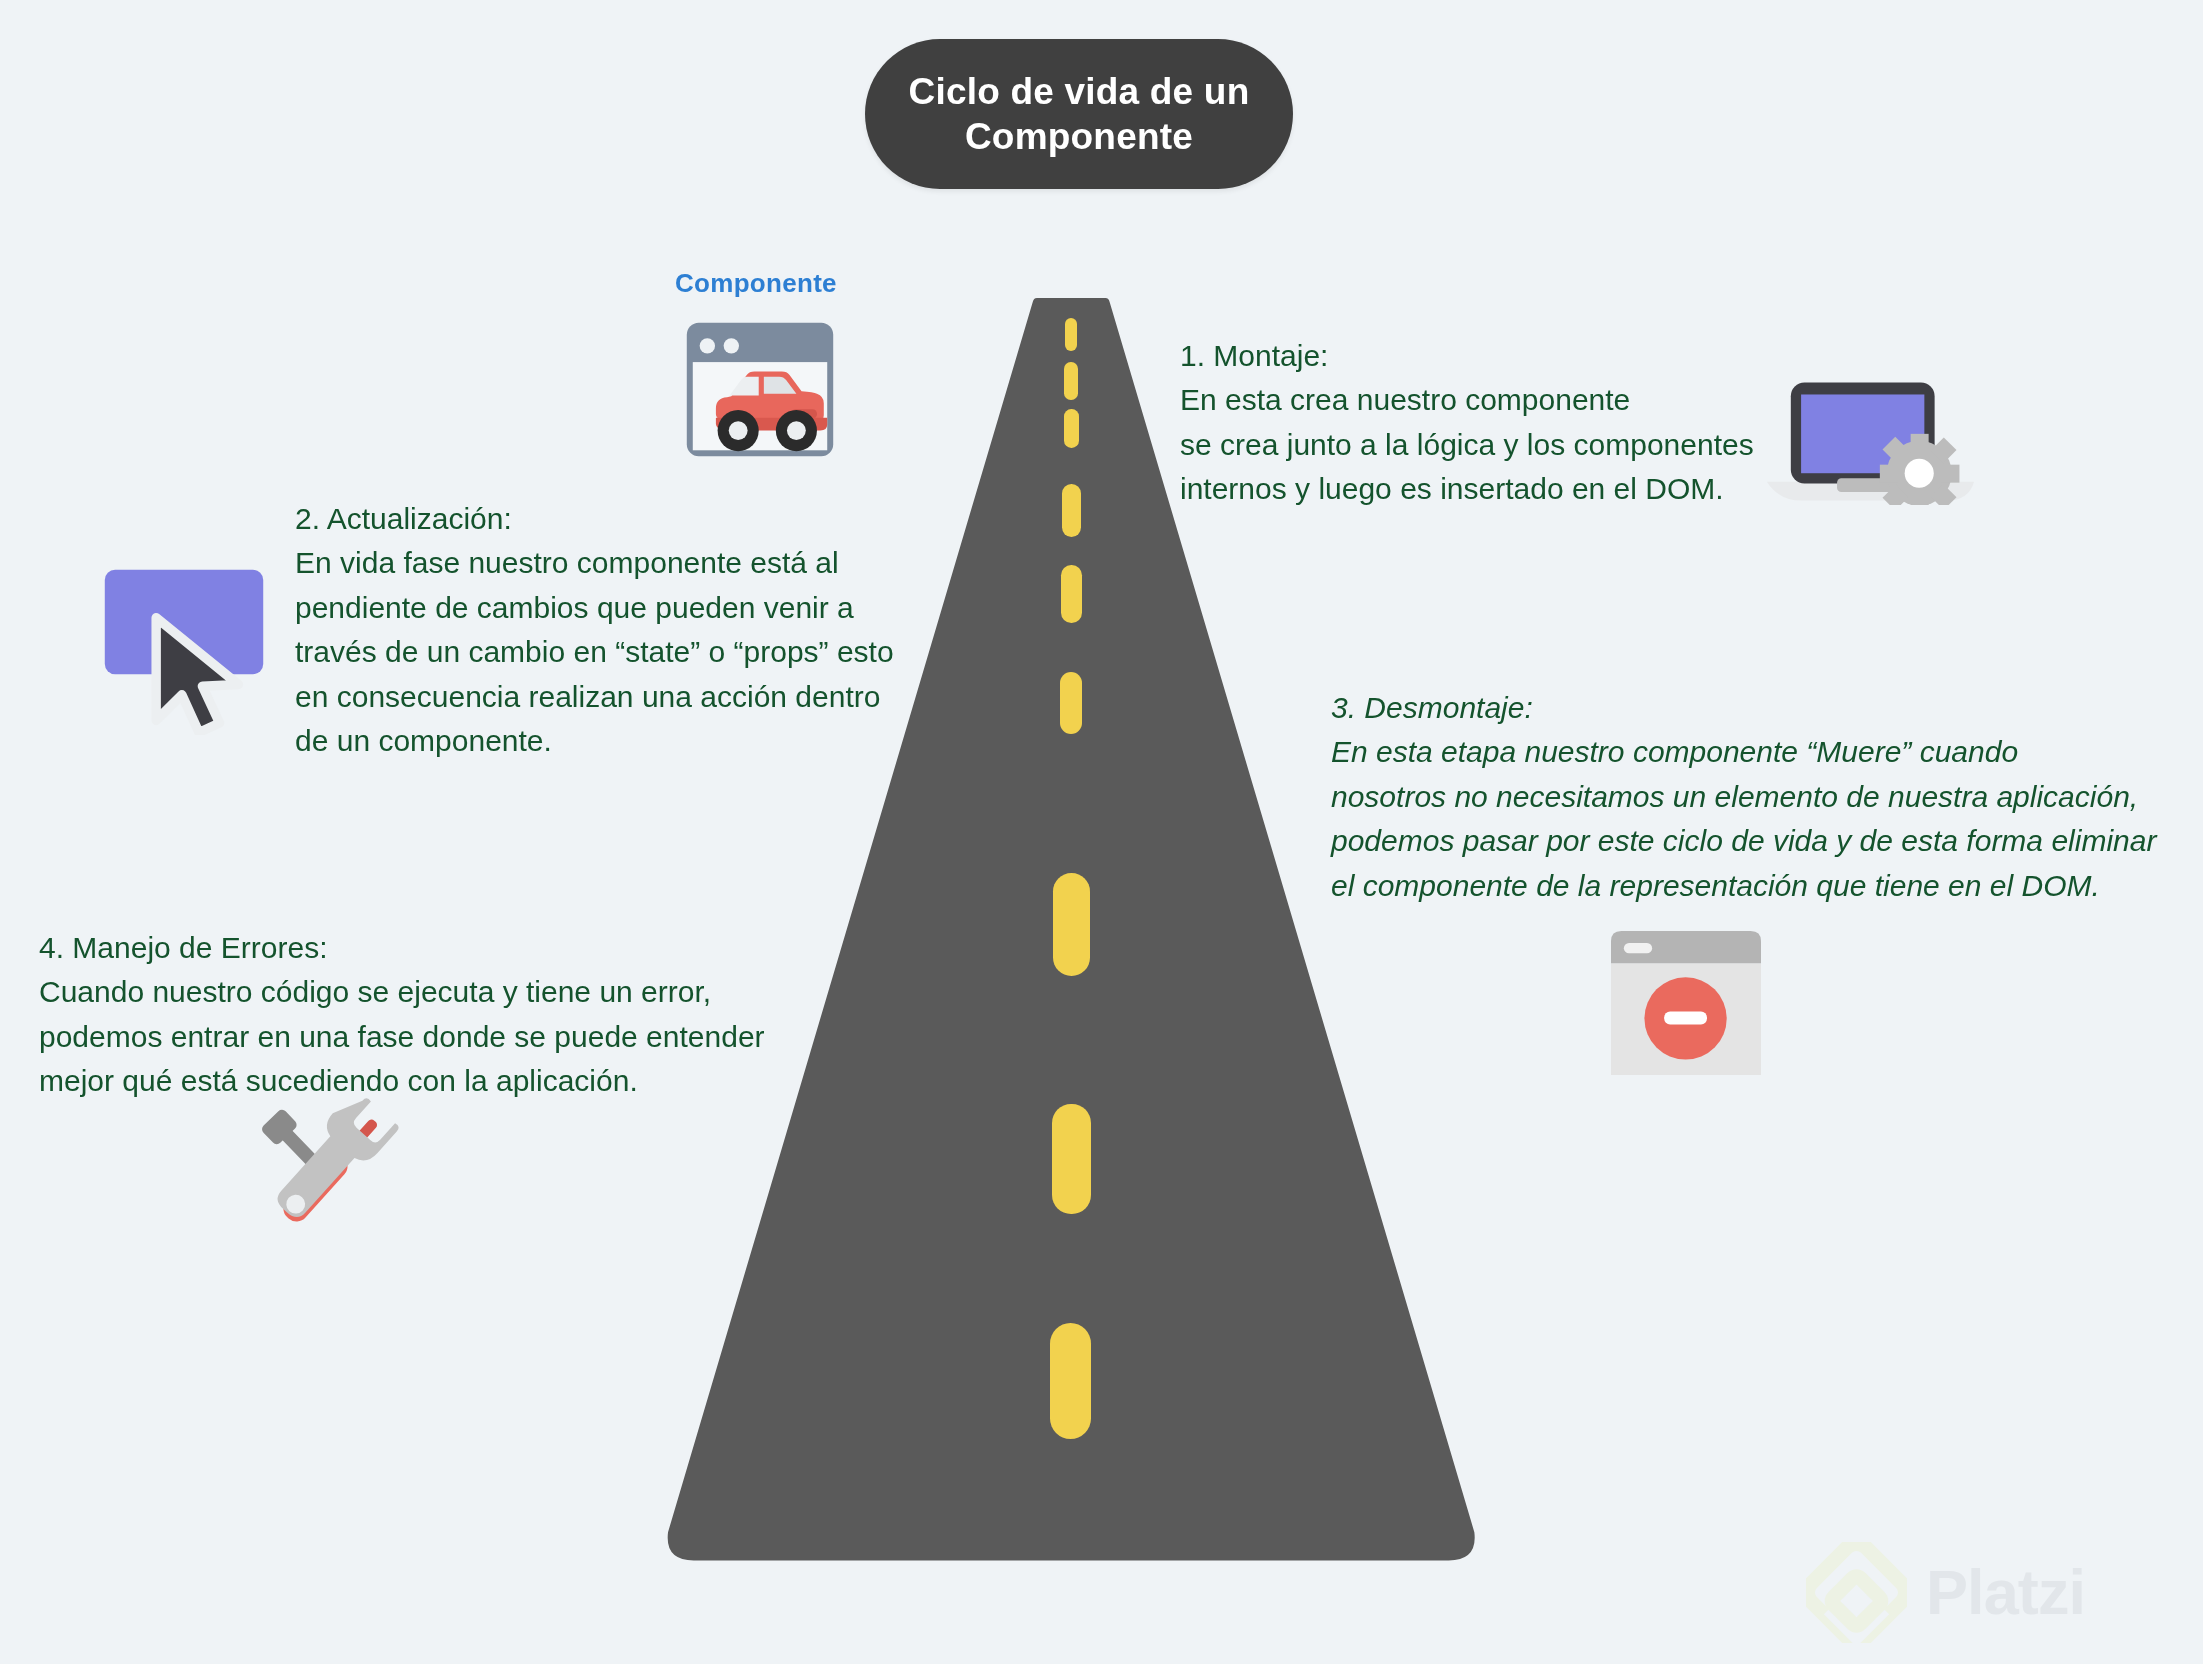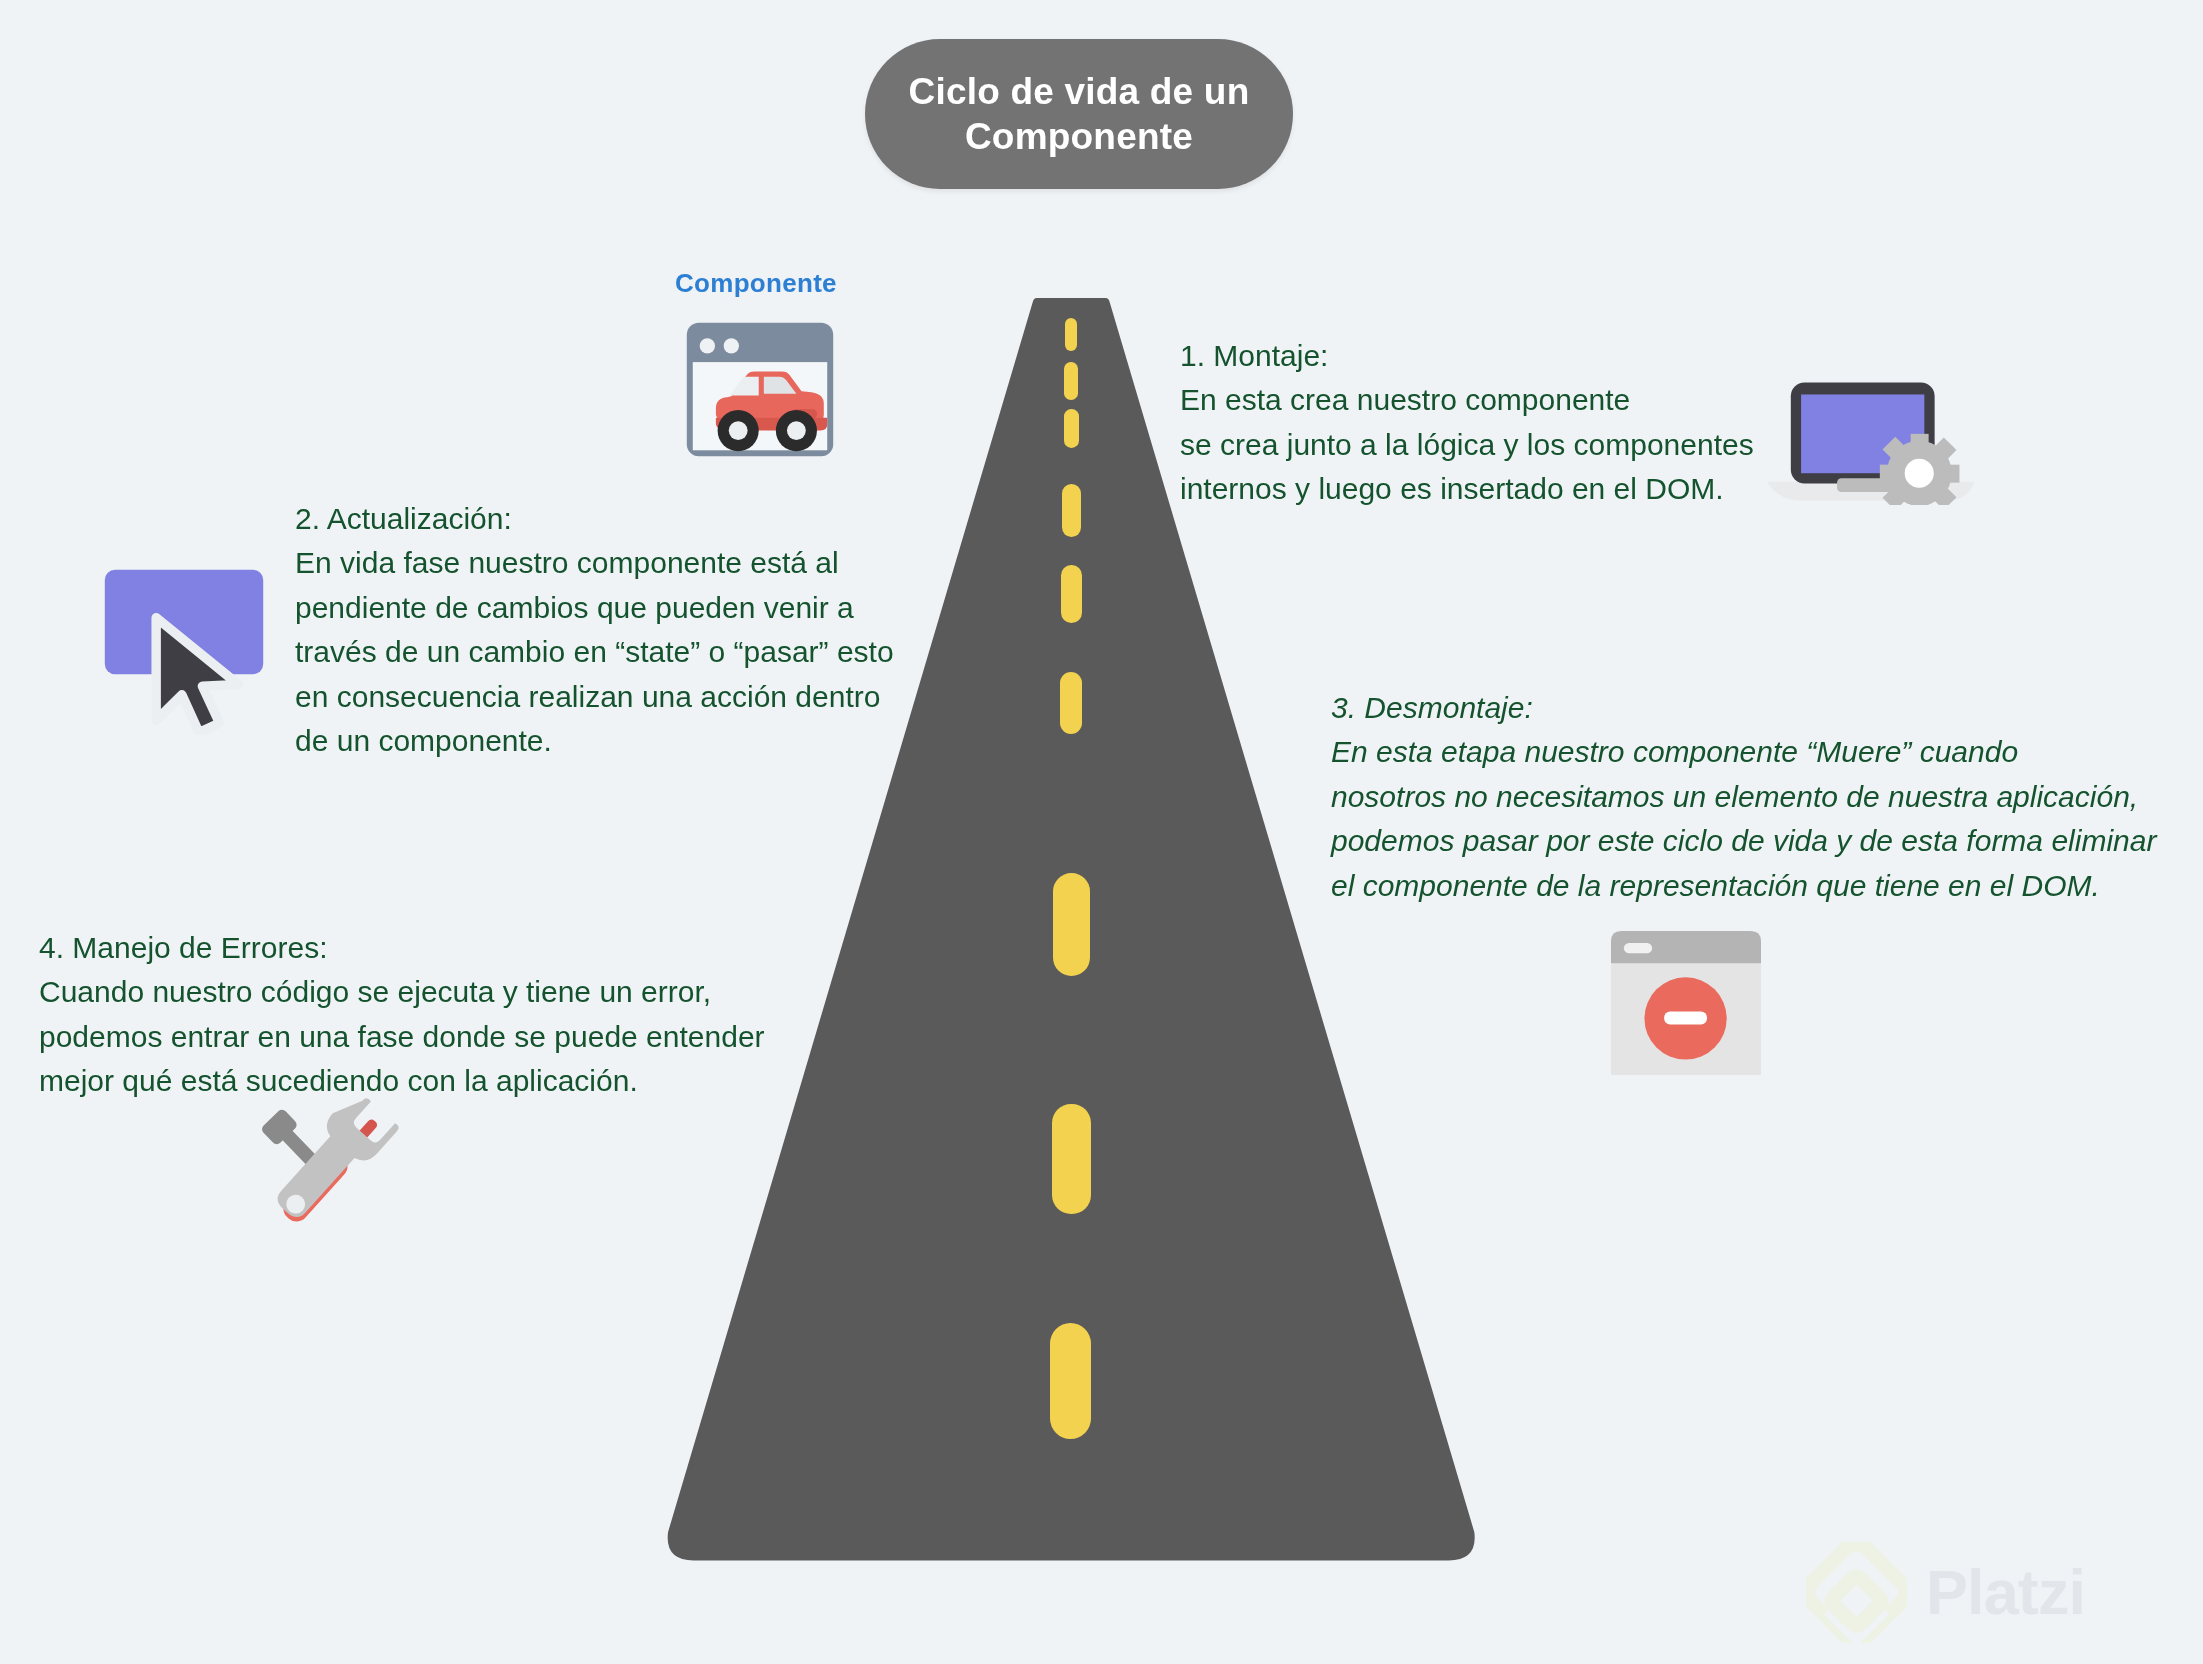--- a/index.html
+++ b/index.html
@@ -8,21 +8,21 @@
     background:#eff3f6;
     font-family:"Liberation Sans", sans-serif;
     overflow:hidden;
     position:relative;
   }
   .stage{position:absolute;inset:0;}
 
   
   #title-pill{
     position:absolute;left:865px;top:39px;width:428px;height:150px;
-    background:#737373;border-radius:77px;
+    background:#404040;border-radius:77px;
     display:flex;align-items:center;justify-content:center;
     box-shadow:0 2.6px 5.1px rgba(0,0,0,.07);
   }
   #title-pill .txt{
     color:#ffffff;font-size:37px;font-weight:bold;line-height:1.22;
     text-align:center;letter-spacing:0.2px;
   }
 
   
   #road-wrap{position:absolute;left:0;top:0;width:2204px;height:1664px;pointer-events:none;}
@@ -119,21 +119,21 @@
         <rect x="148" y="155" width="21" height="22" transform="rotate(45 158 166)"></rect>
       </g>
       <circle cx="186" cy="138" r="17" fill="#ffffff"></circle>
     </svg>
   </div>
 
   <div class="block" id="block-actualizacion">
     <span class="ttl">2. Actualización:</span>
     <span class="ttl">En vida fase nuestro componente está al</span>
     <span class="ttl">pendiente de cambios que pueden venir a</span>
-    <span class="ttl">través de un cambio en “state” o “pasar” esto</span>
+    <span class="ttl">través de un cambio en “state” o “props” esto</span>
     <span class="ttl">en consecuencia realizan una acción dentro</span>
     <span class="ttl">de un componente.</span>
   </div>
 
   <div id="cursor-icon">
     <svg viewBox="0 0 210 195" width="180" height="167">
       <rect x="2" y="2" width="185" height="122" rx="12" fill="#8081e3"></rect>
       <path d="M62,58 L62,178 L92,148 L112,192 L136,181 L116,138 L158,136 Z" fill="#3e3e44" stroke="#eceff1" stroke-width="11" stroke-linejoin="round"></path>
     </svg>
   </div>

